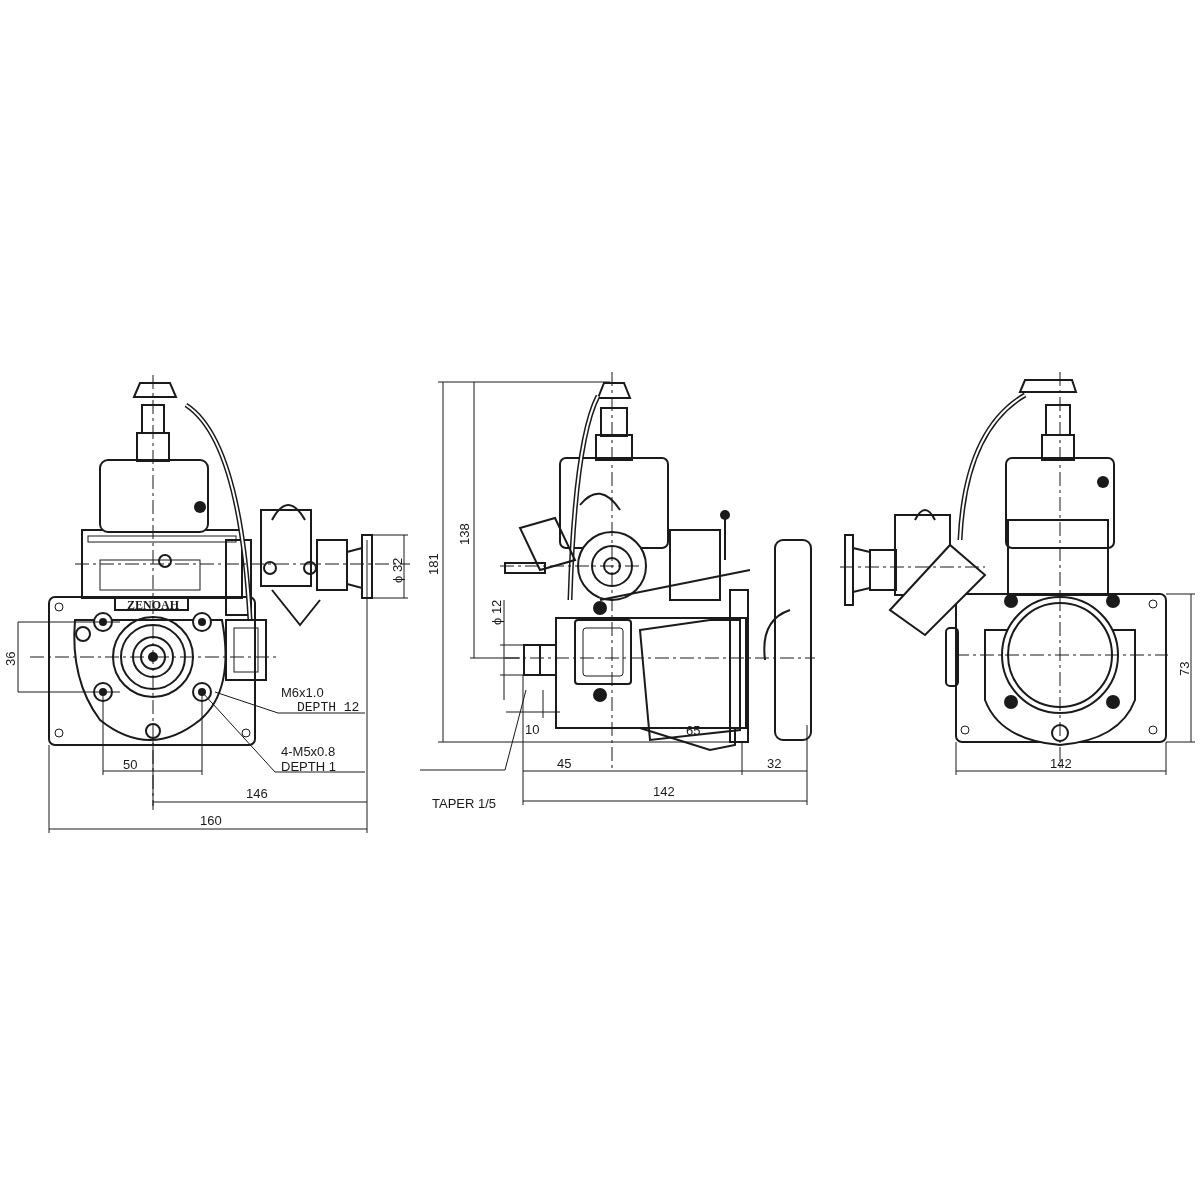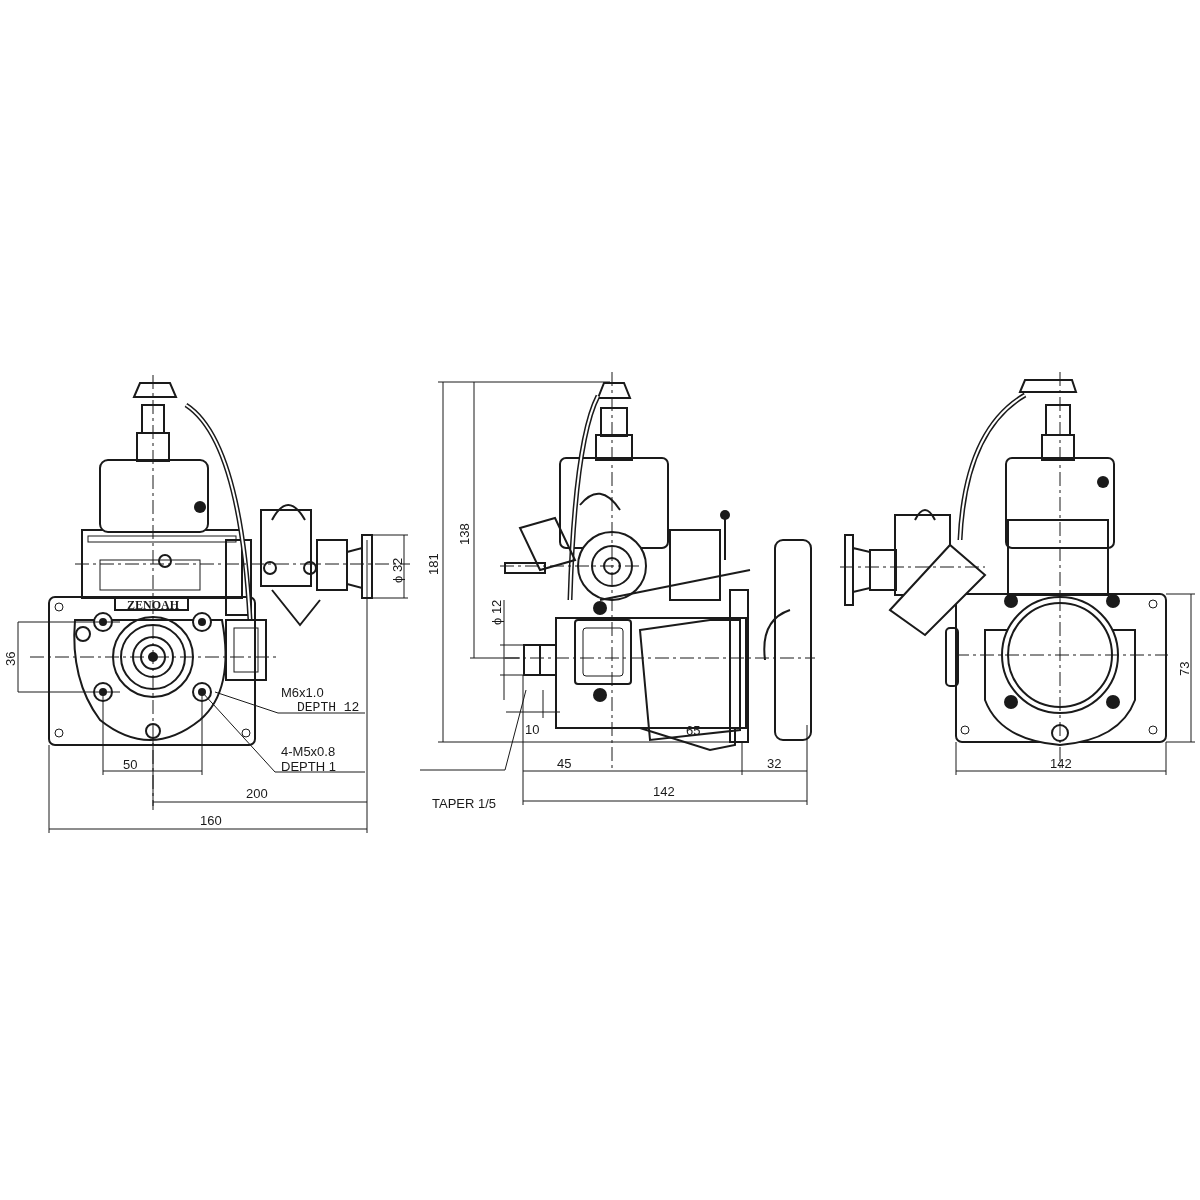--- a/index.html
+++ b/index.html
@@ -188,21 +188,21 @@
     <line x1="956" y1="771" x2="1166" y2="771" class="thin"></line>
     <line x1="1166" y1="594" x2="1195" y2="594" class="thin"></line>
     <line x1="1166" y1="742" x2="1195" y2="742" class="thin"></line>
     <line x1="1191" y1="594" x2="1191" y2="742" class="thin"></line>
   </g>
 </svg>
 
 <span class="lbl" style="left:127px;top:598px;font-weight:bold;font-size:12px;font-family:Liberation Serif, serif;">ZENOAH</span>
 <span class="lbl vert" style="left:4px;top:666px;">36</span>
 <span class="lbl" style="left:123px;top:758px;">50</span>
-<span class="lbl" style="left:246px;top:787px;">200</span>
+<span class="lbl" style="left:246px;top:787px;">146</span>
 <span class="lbl" style="left:200px;top:814px;">160</span>
 <span class="lbl vert" style="left:391px;top:583px;">ϕ 32</span>
 <span class="lbl" style="left:281px;top:686px;">M6x1.0</span>
 <span class="lbl" style="left:297px;top:701px;font-family:Liberation Mono, monospace;">DEPTH 12</span>
 <span class="lbl" style="left:281px;top:745px;">4-M5x0.8</span>
 <span class="lbl" style="left:281px;top:760px;">DEPTH 1</span>
 
 <span class="lbl vert" style="left:427px;top:575px;">181</span>
 <span class="lbl vert" style="left:458px;top:545px;">138</span>
 <span class="lbl vert" style="left:490px;top:625px;">ϕ 12</span>

